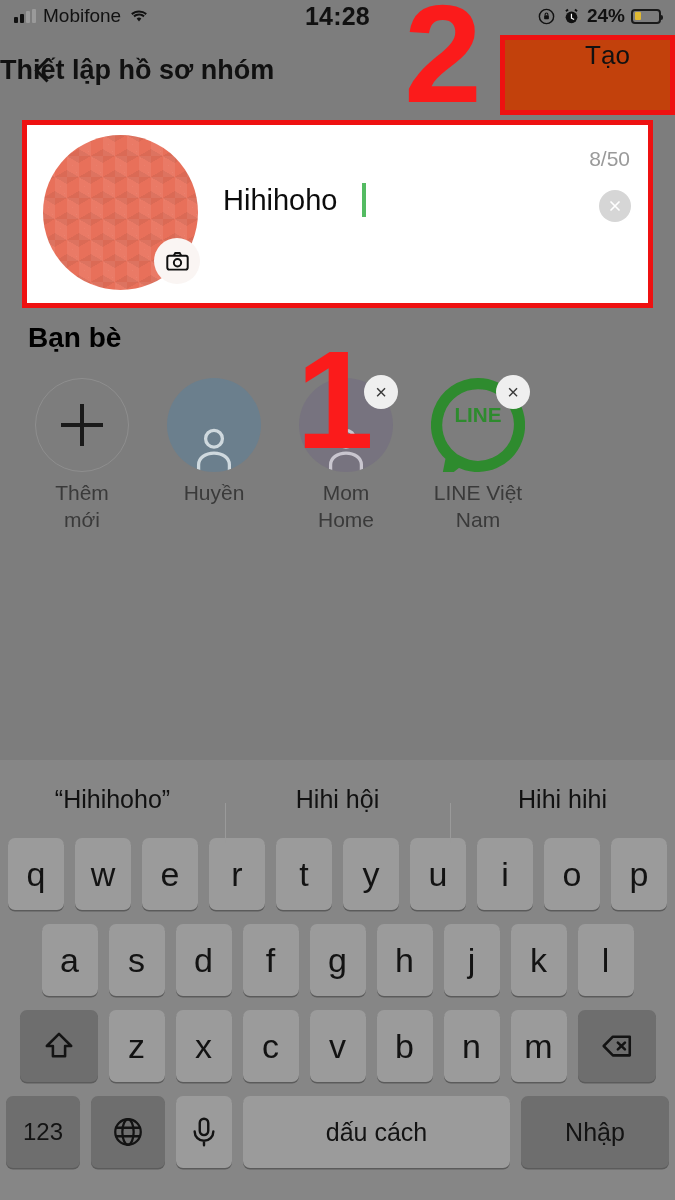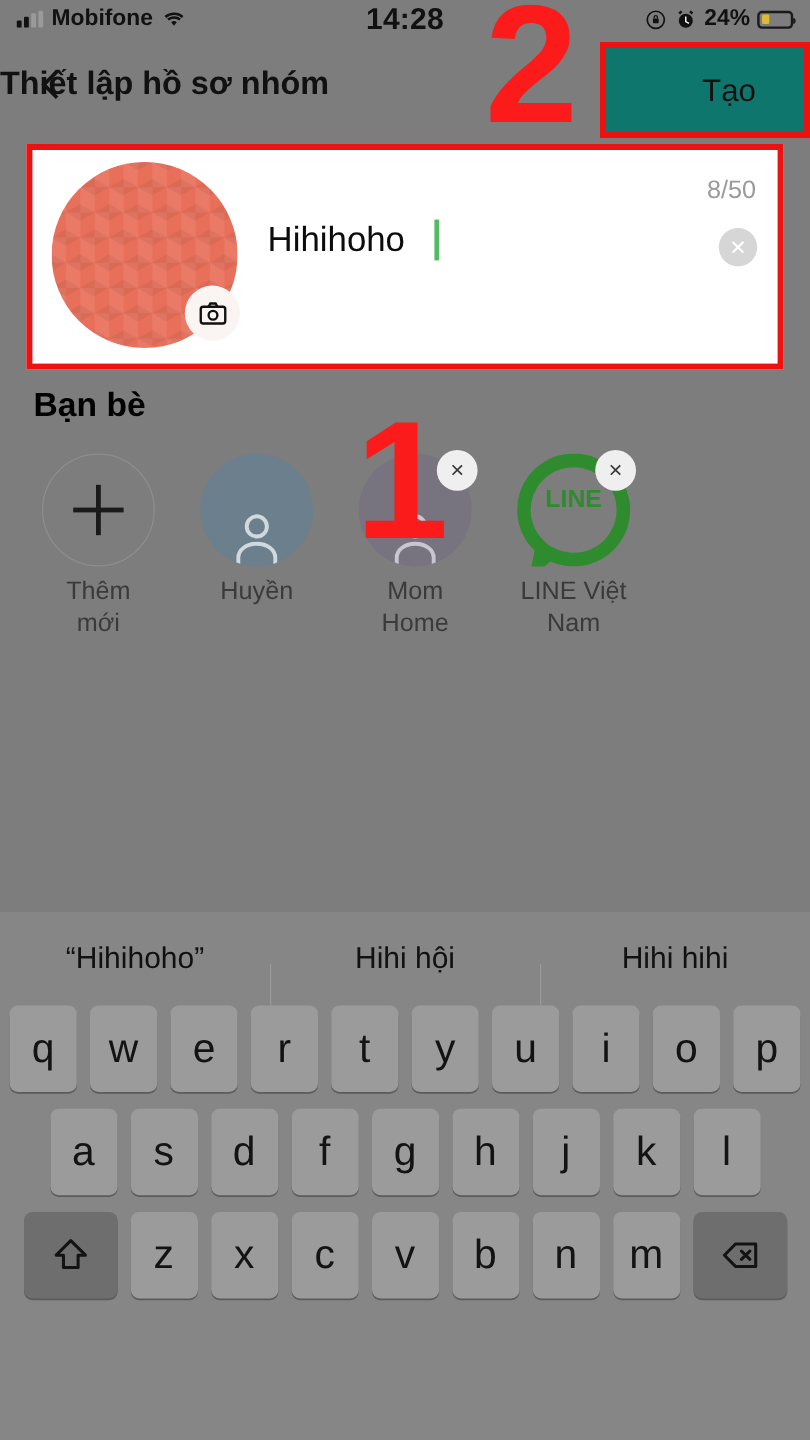--- a/index.html
+++ b/index.html
@@ -35,21 +35,21 @@
   .sb-right {
     margin-left: auto; display: flex; align-items: center; gap: 6px;
     position: relative; z-index: 2;
   }
   .signal-bars { display: flex; align-items: flex-end; gap: 2px; height: 14px; }
   .signal-bars i { display: block; width: 4px; background: #111; border-radius: 1px; }
   .signal-bars i:nth-child(1) { height: 6px; }
   .signal-bars i:nth-child(2) { height: 9px; }
   .signal-bars i:nth-child(3) { height: 12px; background: #9a9a9a; }
   .signal-bars i:nth-child(4) { height: 14px; background: #9a9a9a; }
-  .carrier { font-size: 19px; font-weight: bold; }
+  .carrier { font-size: 19px; font-weight: normal; }
   .batt-pct { font-size: 19px; font-weight: bold; text-align: right; }
   .batt {
     width: 30px; height: 15px;
     border: 2px solid #1a1a1a; border-radius: 4px;
     position: relative; padding: 1.5px;
   }
   .batt::after {
     content: ""; position: absolute; right: -4px; top: 4px;
     width: 2px; height: 5px; background: #1a1a1a; border-radius: 0 2px 2px 0;
   }
@@ -74,22 +74,22 @@
   }
   .nav-title {
     position: absolute; left: 0; right: 0; top: 50%;
     transform: translateY(-50%);
     font-size: 27px; font-weight: bold; color: #111;
   }
   .create-wrap {
     position: absolute; right: 0; top: 3px;
     width: 175px; height: 80px;
     border: 5px solid #ee1111;
-    background: #0f766e;
-    display: flex; align-items: center; justify-content: center;
+    background: #c2410c;
+    display: flex; justify-content: center;
     padding-left: 40px;
     z-index: 5;
   }
   .create-label { font-size: 26px; color: #111; }
 
   
   .profile-card {
     position: absolute; top: 120px; left: 22px;
     width: 631px; height: 188px;
     background: #ffffff;
@@ -427,19 +427,37 @@
       <div class="key">n</div>
       <div class="key">m</div>
       <div class="key wide">
         <svg viewBox="0 0 24 24" fill="none" stroke="#131313" stroke-width="1.8" stroke-linecap="round" stroke-linejoin="round">
           <path d="M21 5.4H9.1L2.6 12l6.5 6.6H21z"></path>
           <path d="M12.6 9.6l5 4.8M17.6 9.6l-5 4.8"></path>
         </svg>
       </div>
     </div>
 
+    <div class="krow r4">
+      <div class="key fn">123</div>
+      <div class="key fn">
+        <svg viewBox="0 0 24 24" fill="none" stroke="#131313" stroke-width="1.6">
+          <circle cx="12" cy="12" r="9"></circle>
+          <ellipse cx="12" cy="12" rx="4" ry="9"></ellipse>
+          <path d="M3.3 9h17.4M3.3 15h17.4"></path>
+        </svg>
+      </div>
+      <div class="key mic">
+        <svg viewBox="0 0 24 24" fill="none" stroke="#131313" stroke-width="1.7" stroke-linecap="round">
+          <rect x="9" y="2.6" width="6" height="11.6" rx="3"></rect>
+          <path d="M5.4 11.6a6.6 6.6 0 0 0 13.2 0M12 18.2V21.4"></path>
+        </svg>
+      </div>
+      <div class="key space">dấu cách</div>
+      <div class="key enter">Nhập</div>
+    </div>
 
   </div>
 
   <div class="annot" id="annot-2">2</div>
   <div class="annot" id="annot-1">1</div>
 
 </div>
 
 </body></html>

